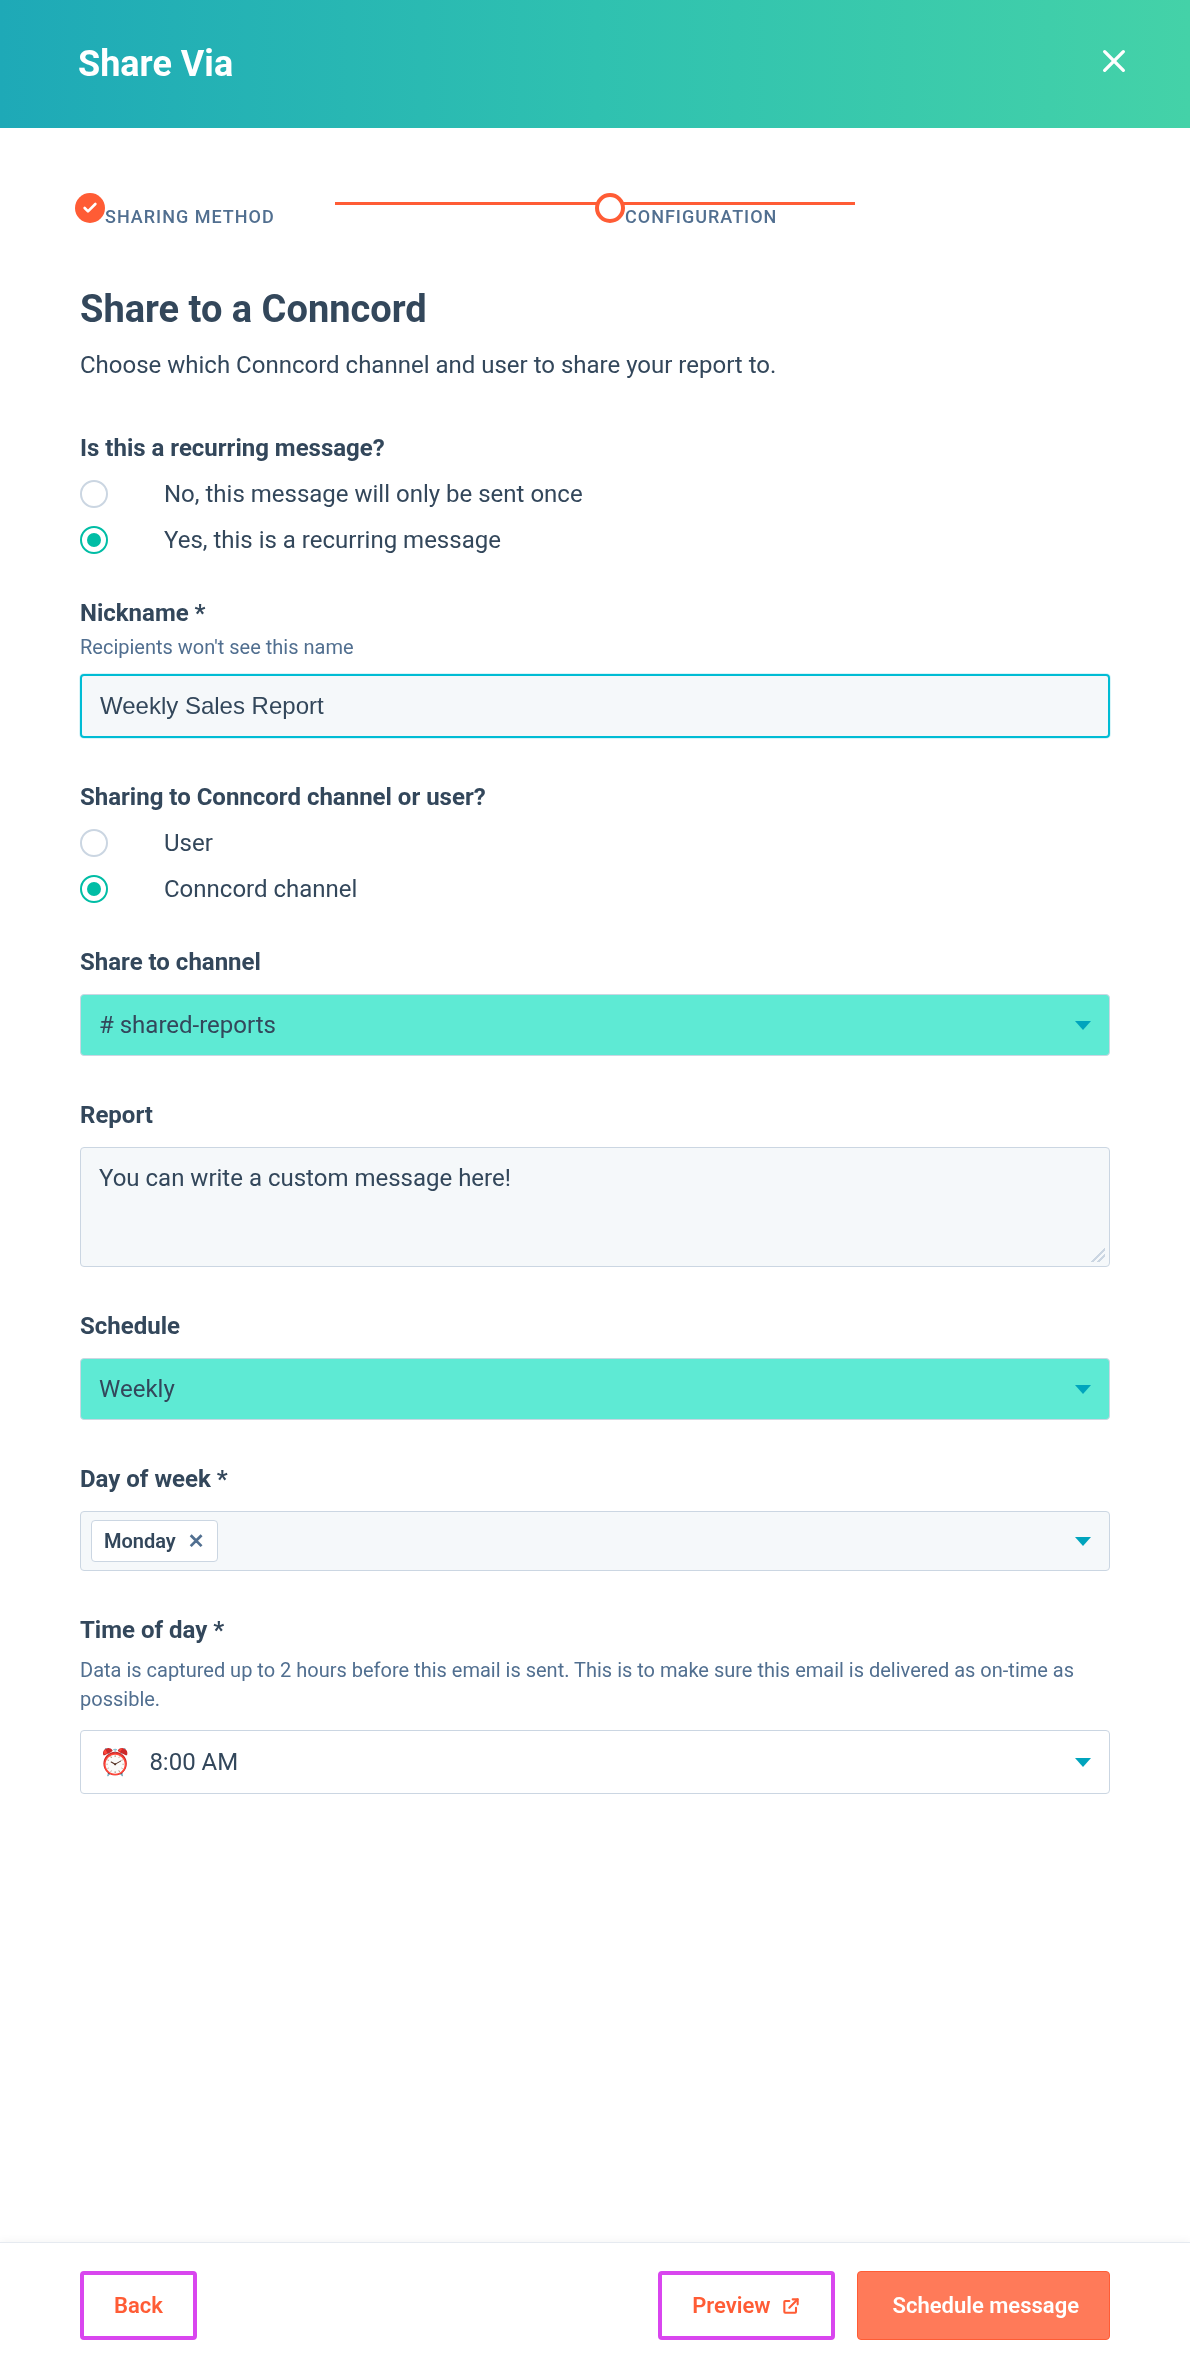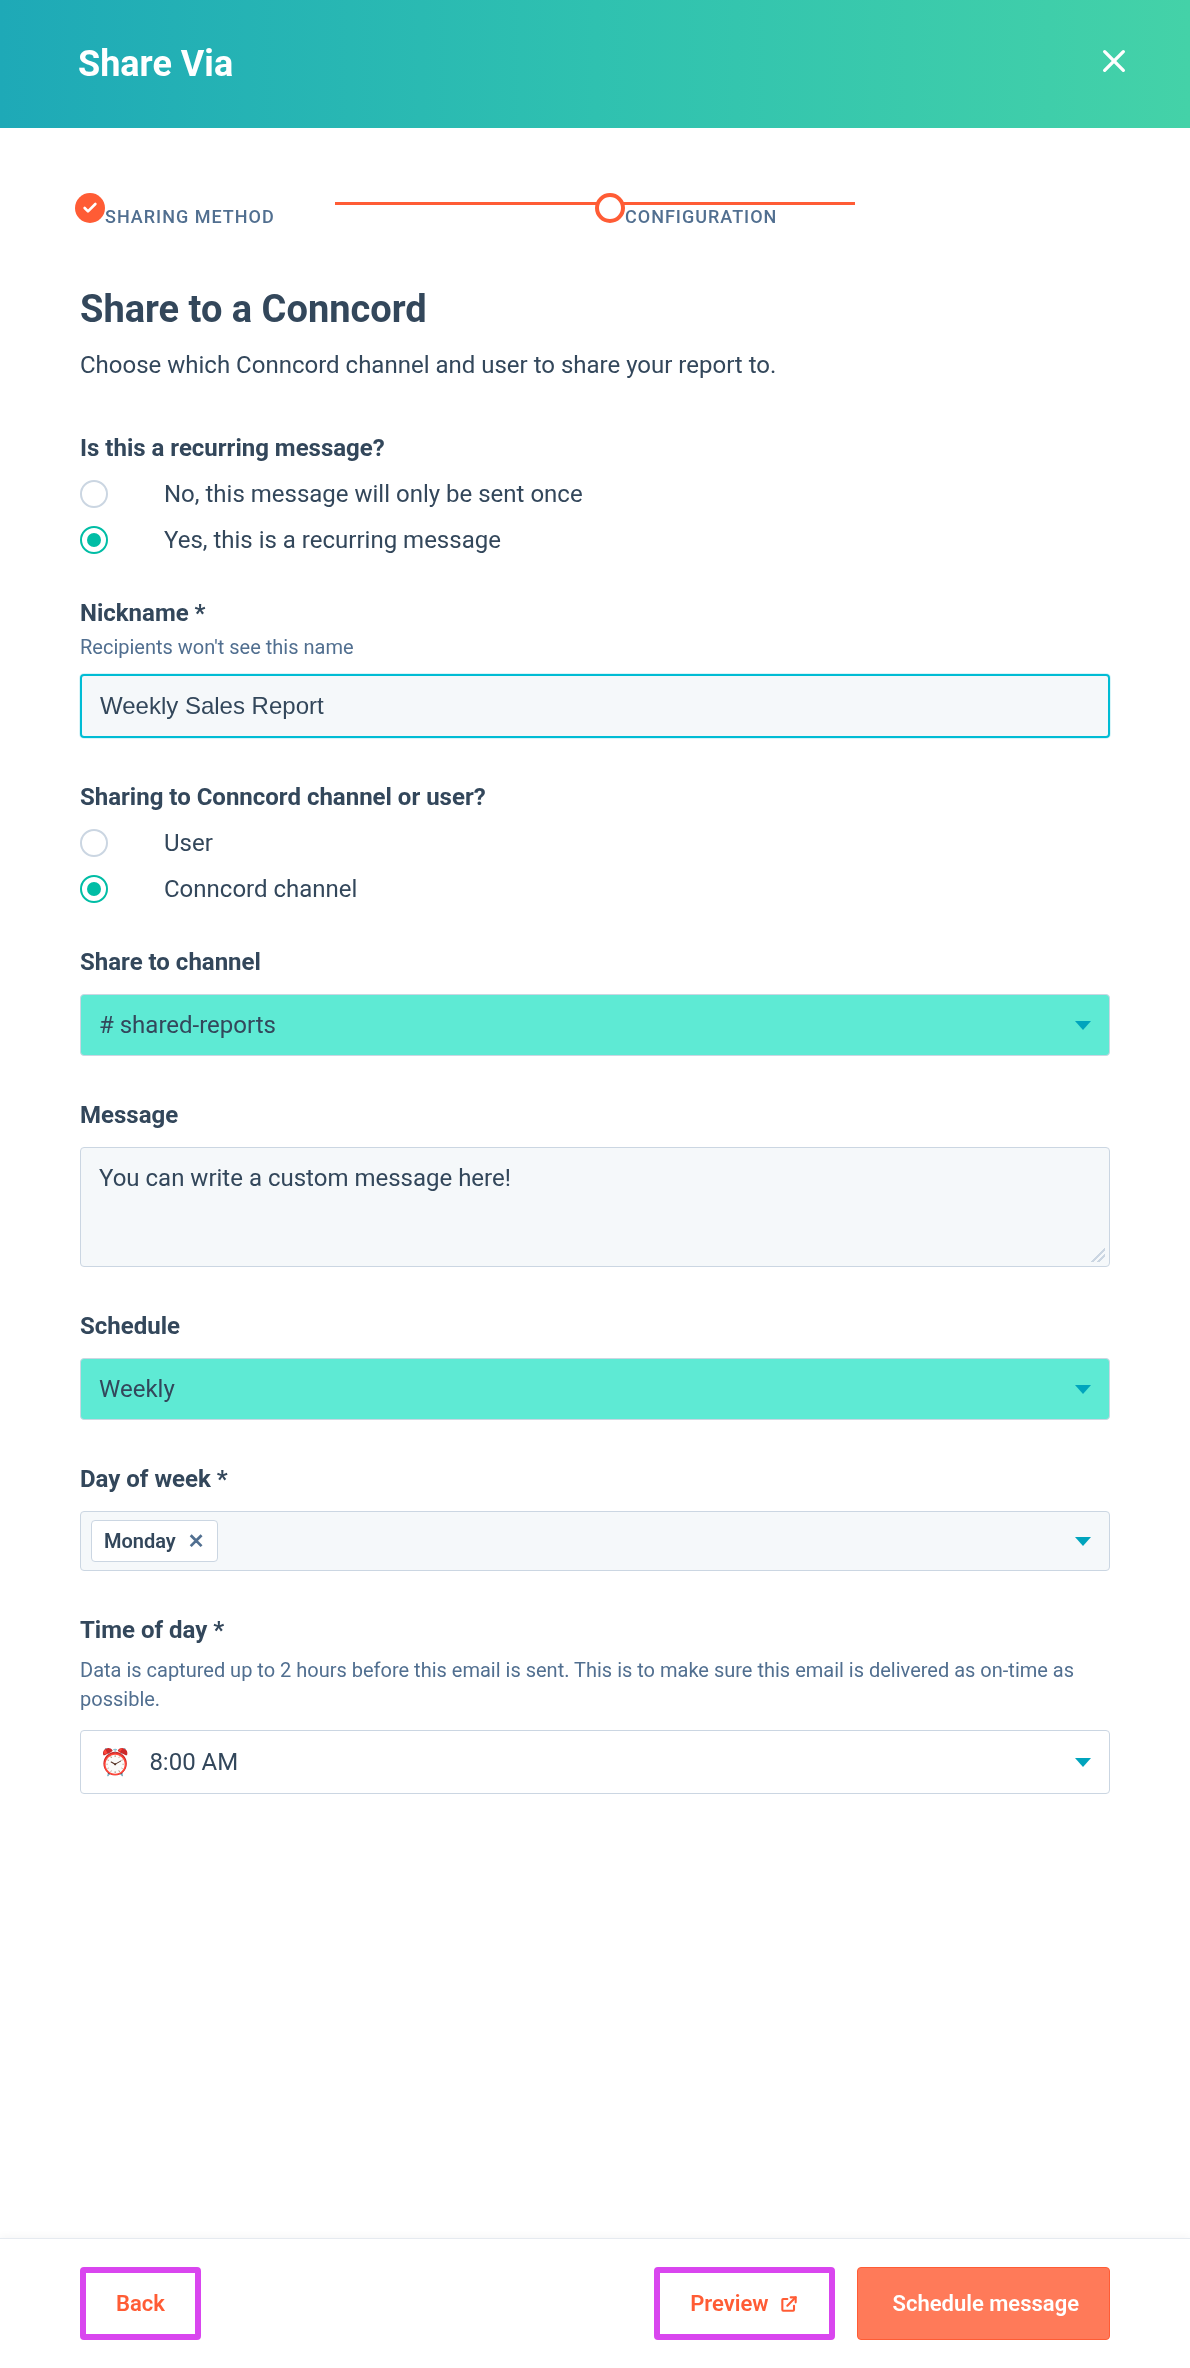--- a/index.html
+++ b/index.html
@@ -244,21 +244,21 @@
     padding: 18px 30px;
     border-radius: 4px;
     font-size: 22px;
     font-weight: 600;
     cursor: pointer;
     display: inline-flex;
     align-items: center;
     gap: 10px;
   }
   .btn-outline {
-    border: 6px solid #d946ef;
+    border: 4px solid #d946ef;
     color: #ff5c35;
     background: #fff;
   }
   .btn-primary {
     border: 1px solid #ff5c35;
     background: #ff7a59;
     color: #fff;
     padding-left: 35px;
   }
   .footer-right { display:flex; gap:22px;margin-left:13px; }
@@ -338,21 +338,21 @@
 
   <div class="field-group">
     <div class="field-label">Share to channel</div>
     <div class="select-box">
       <span># shared-reports</span>
       <span class="caret-down"></span>
     </div>
   </div>
 
   <div class="field-group">
-    <div class="field-label">Message</div>
+    <div class="field-label">Report</div>
     <div class="textarea-box">
       <span>You can write a custom message here!</span>
     </div>
   </div>
 
   <div class="field-group">
     <div class="field-label">Schedule</div>
     <div class="select-box">
       <span>Weekly</span>
       <span class="caret-down"></span>

